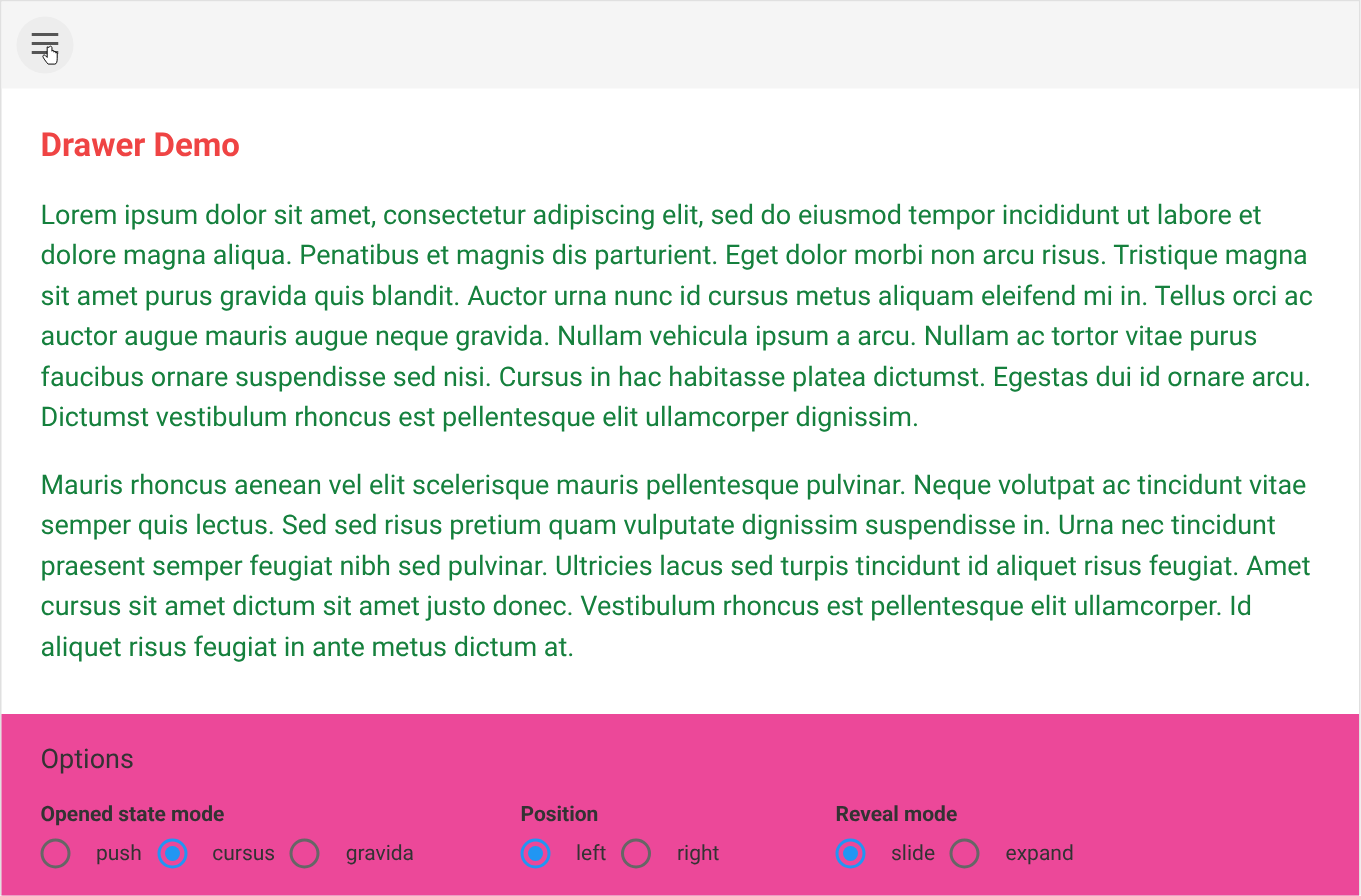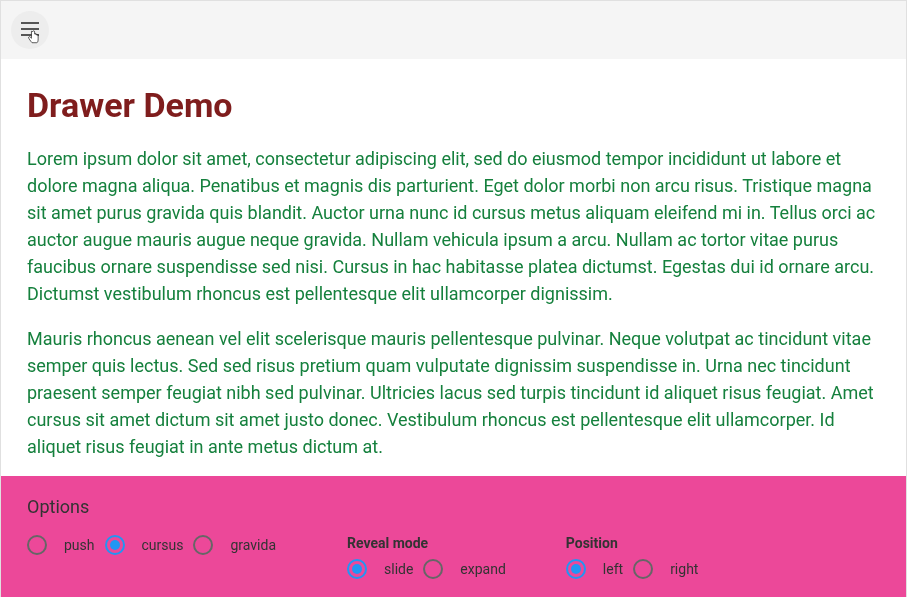--- a/index.html
+++ b/index.html
@@ -41,23 +41,23 @@
     .cursor-hand {
       position: absolute;
       top: 18px;
       left: 14px;
       pointer-events: none;
     }
     .content {
       padding: 26px 26px 10px 26px;
     }
     .page-title {
-      font-size: 34px;
+      font-size: 22px;
       font-weight: 700;
-      color: #7f1d1d;
+      color: #ef4444;
       margin-bottom: 20px;
     }
     .para {
       font-size: 18px;
       line-height: 1.5;
       color: #15803d;
       margin-bottom: 18px;
     }
     .options-panel {
       position: absolute;
@@ -148,64 +148,65 @@
   <h1 class="page-title">Drawer Demo</h1>
   <p class="para">Lorem ipsum dolor sit amet, consectetur adipiscing elit, sed do eiusmod tempor incididunt ut labore et dolore magna aliqua. Penatibus et magnis dis parturient. Eget dolor morbi non arcu risus. Tristique magna sit amet purus gravida quis blandit. Auctor urna nunc id cursus metus aliquam eleifend mi in. Tellus orci ac auctor augue mauris augue neque gravida. Nullam vehicula ipsum a arcu. Nullam ac tortor vitae purus faucibus ornare suspendisse sed nisi. Cursus in hac habitasse platea dictumst. Egestas dui id ornare arcu. Dictumst vestibulum rhoncus est pellentesque elit ullamcorper dignissim.</p>
   <p class="para">Mauris rhoncus aenean vel elit scelerisque mauris pellentesque pulvinar. Neque volutpat ac tincidunt vitae semper quis lectus. Sed sed risus pretium quam vulputate dignissim suspendisse in. Urna nec tincidunt praesent semper feugiat nibh sed pulvinar. Ultricies lacus sed turpis tincidunt id aliquet risus feugiat. Amet cursus sit amet dictum sit amet justo donec. Vestibulum rhoncus est pellentesque elit ullamcorper. Id aliquet risus feugiat in ante metus dictum at.</p>
 </div>
 
 <div class="options-panel">
   <div class="options-title">Options</div>
   <div class="option-groups">
 
     <div class="option-group">
+      <div class="group-label">Opened state mode</div>
       <div class="radios">
         <div class="radio-item">
           <span class="radio-circle"></span>
           <span class="radio-label">push</span>
         </div>
         <div class="radio-item">
           <span class="radio-circle selected">
               <span class="radio-dot"></span>
             </span>
           <span class="radio-label">cursus</span>
         </div>
         <div class="radio-item">
           <span class="radio-circle"></span>
           <span class="radio-label">gravida</span>
         </div>
       </div>
     </div>
 
     <div class="option-group narrow">
+      <div class="group-label">Position</div>
+      <div class="radios">
+        <div class="radio-item">
+          <span class="radio-circle selected">
+              <span class="radio-dot"></span>
+            </span>
+          <span class="radio-label">left</span>
+        </div>
+        <div class="radio-item">
+          <span class="radio-circle"></span>
+          <span class="radio-label">right</span>
+        </div>
+      </div>
+    </div>
+
+    <div class="option-group narrow">
       <div class="group-label">Reveal mode</div>
       <div class="radios">
         <div class="radio-item">
           <span class="radio-circle selected">
               <span class="radio-dot"></span>
             </span>
           <span class="radio-label">slide</span>
         </div>
         <div class="radio-item">
           <span class="radio-circle"></span>
           <span class="radio-label">expand</span>
         </div>
       </div>
     </div>
 
-    <div class="option-group narrow">
-      <div class="group-label">Position</div>
-      <div class="radios">
-        <div class="radio-item">
-          <span class="radio-circle selected">
-              <span class="radio-dot"></span>
-            </span>
-          <span class="radio-label">left</span>
-        </div>
-        <div class="radio-item">
-          <span class="radio-circle"></span>
-          <span class="radio-label">right</span>
-        </div>
-      </div>
-    </div>
-
   </div>
 </div>
 
 </body></html>

